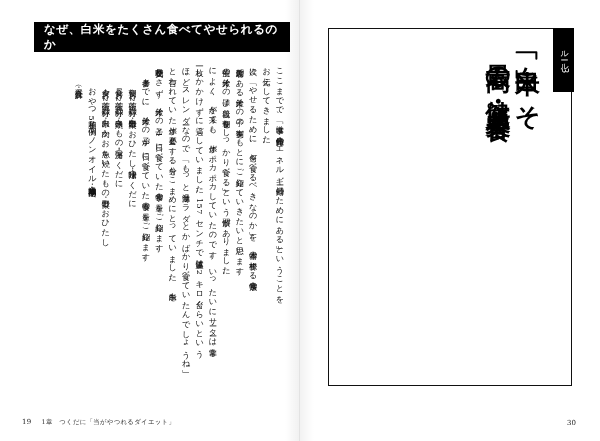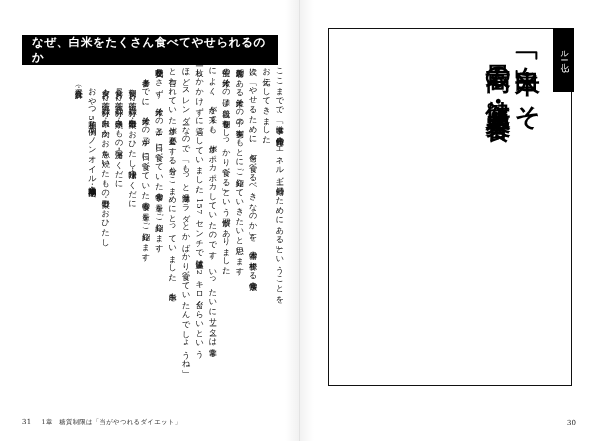--- a/index.html
+++ b/index.html
@@ -25,24 +25,24 @@
   .gutter-shade{
     position:absolute;top:0;width:14px;height:441px;
     pointer-events:none;
   }
   .gutter-shade.l{right:0;background:linear-gradient(to right,rgba(0,0,0,0),rgba(0,0,0,0.055));}
   .gutter-shade.r{left:0;background:linear-gradient(to left,rgba(0,0,0,0),rgba(0,0,0,0.055));}
 
   
   .chapter-head{
     position:absolute;
-    left:22px;top:22px;
+    left:34px;top:22px;
     width:256px;height:30px;
     background:#000000;
-    display:flex;align-items:center;margin-top:13px;
+    display:flex;align-items:center;
   }
   .chapter-head .title{
     color:#ffffff;
     font-size:11.5px;
     font-weight:bold;
     letter-spacing:0.6px;
     padding-left:10px;
     font-family:"Liberation Sans", sans-serif;
   }
   .vtext-area{
@@ -155,22 +155,22 @@
       <div class="vline">朝昼晩欠かさず、鈴木その子と1日に食べていた食事の量をご紹介します。</div>
       <div class="vline indent">参考までに、鈴木その子が1日に食べていた食事の量をご紹介します。</div>
       <div class="vline indent2">朝食 お茶碗2杯分の白米・野菜のおひたし・味噌汁・つくだに</div>
       <div class="vline indent2">昼食 お茶碗2杯分の白米・焼きもの・海藻・つくだに</div>
       <div class="vline indent2">夕食 お茶碗2杯分の白米・お肉かお魚を焼いたもの・野菜のおひたし</div>
       <div class="vline indent2">おやつ 和菓子5個（例：ノンオイル・合成添加物不使用）</div>
       <div class="vline indent2">（昼・夜合計）</div>
     </div>
 
     <div class="footer">
-      <span class="pg">31</span>
-      <span>1章　糖質制限は「当がやつれるダイエット」</span>
+      <span class="pg">19</span>
+      <span>1章　つくだに「当がやつれるダイエット」</span>
     </div>
 
     <div class="gutter-shade l"></div>
   </div>
 
   <div class="page right">
     <div class="gutter-shade r"></div>
 
     <div class="rule-frame"></div>
 

